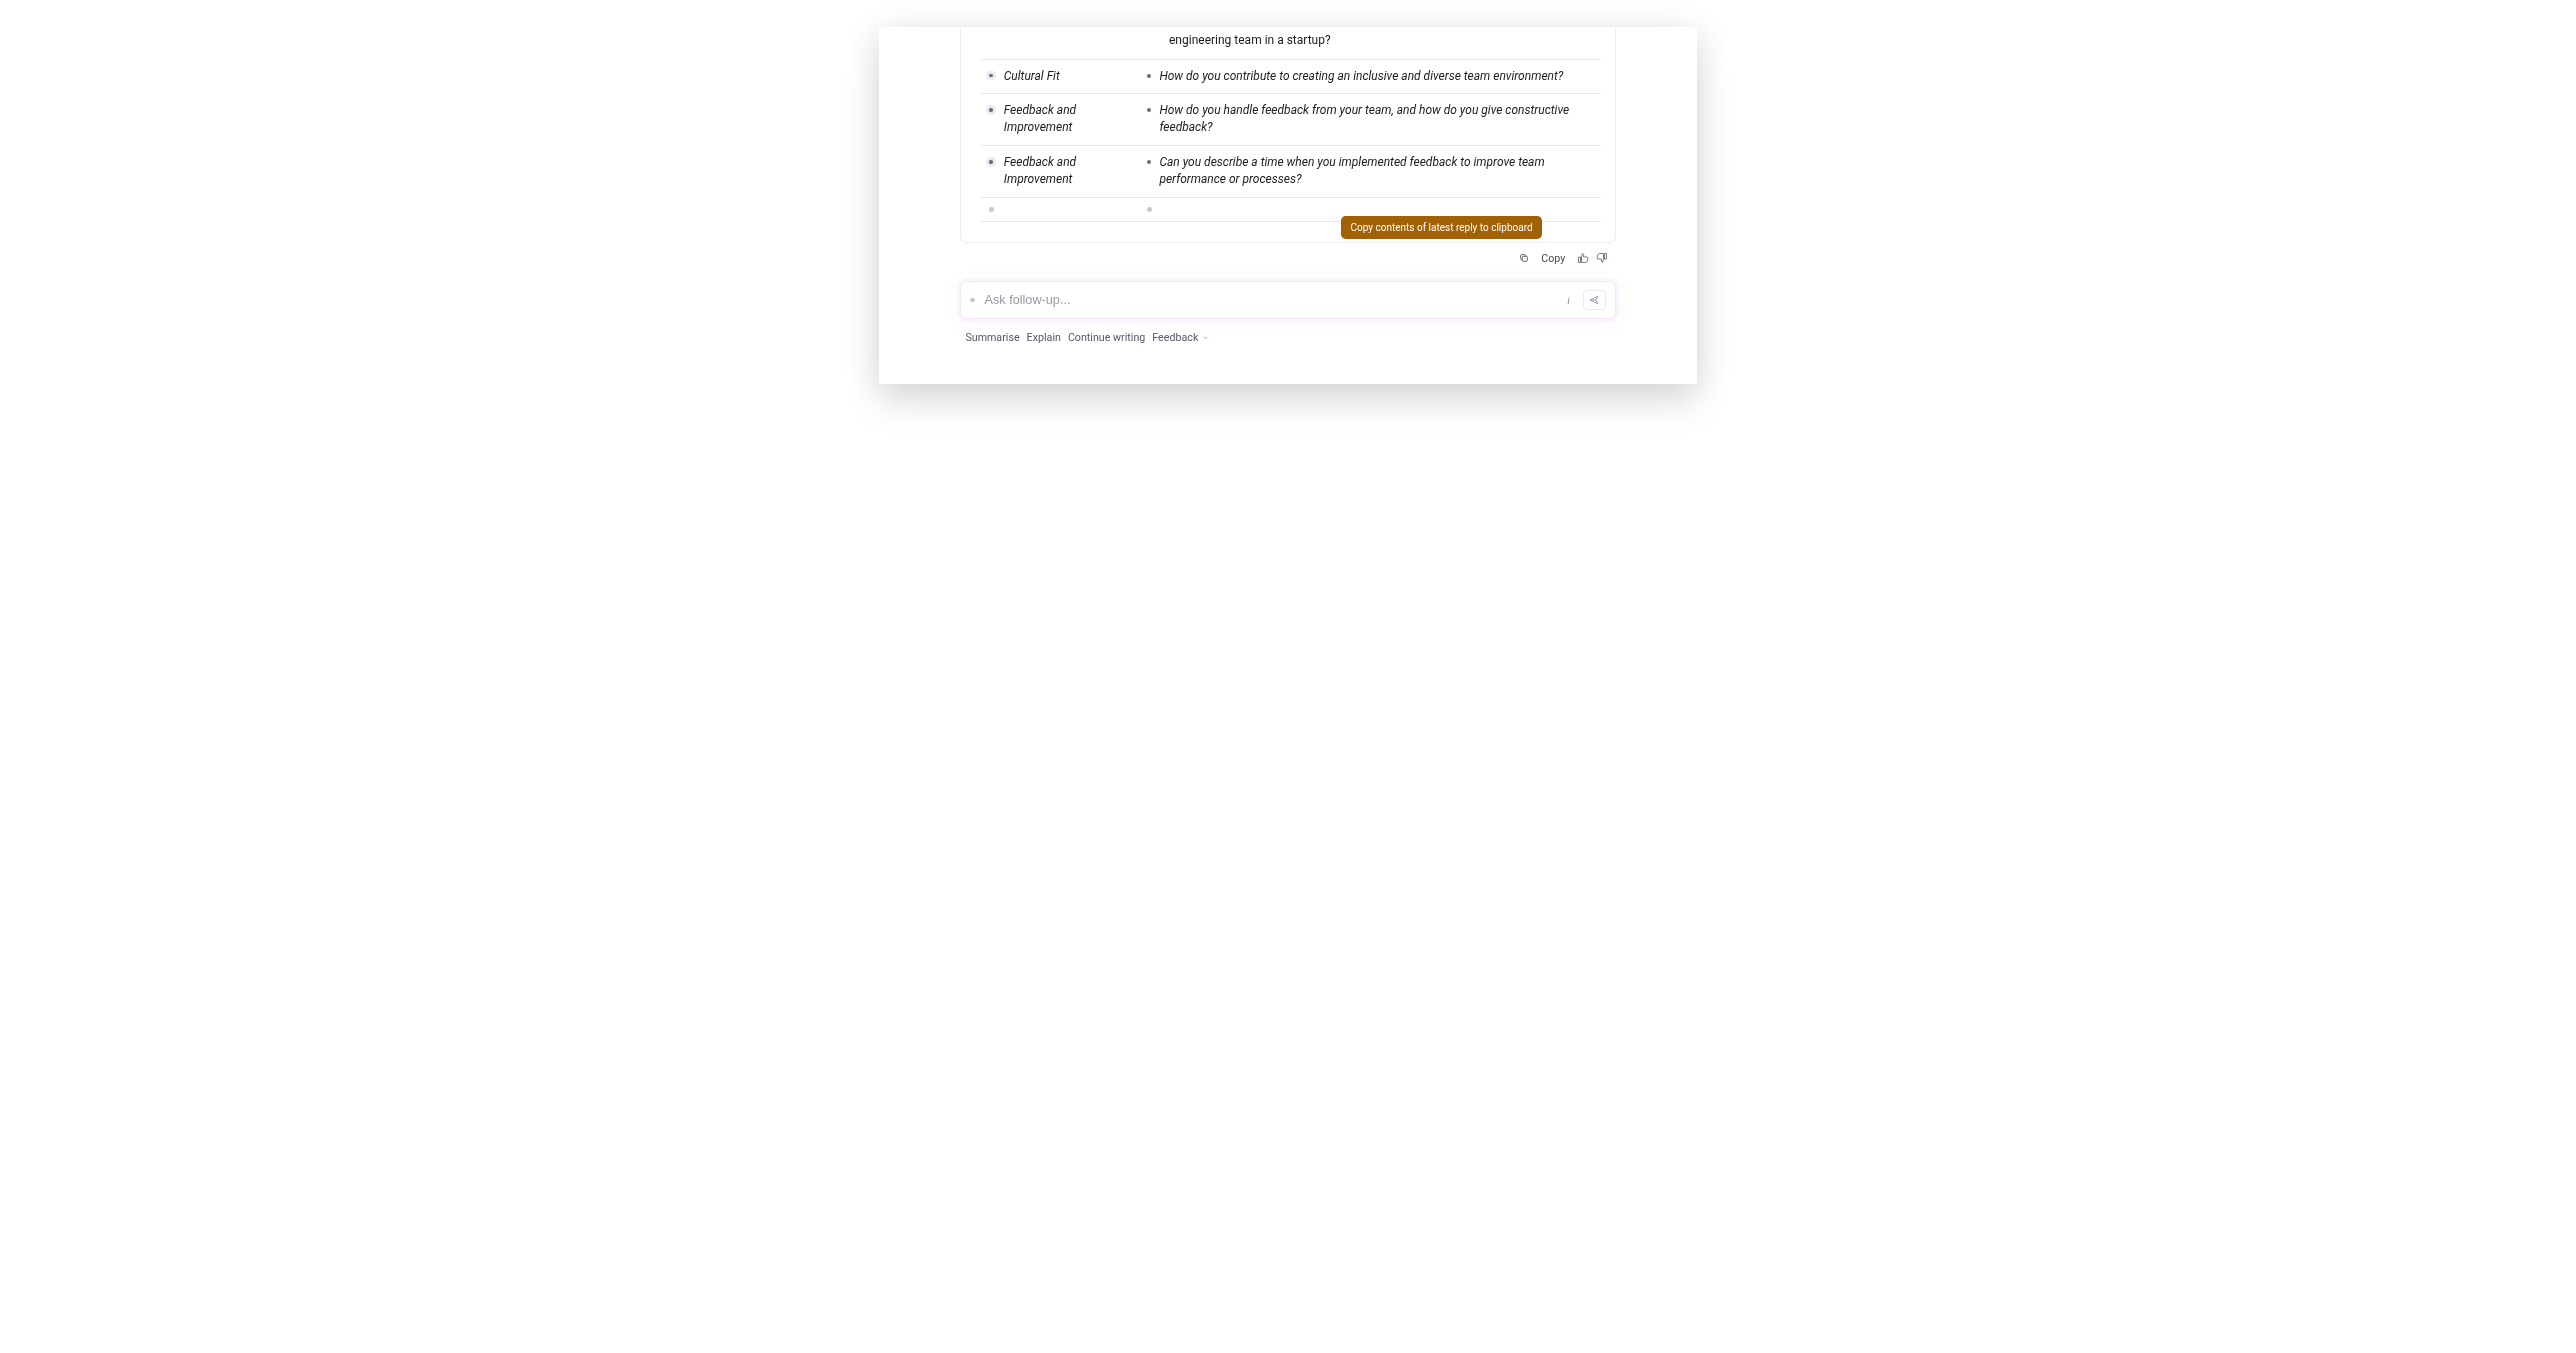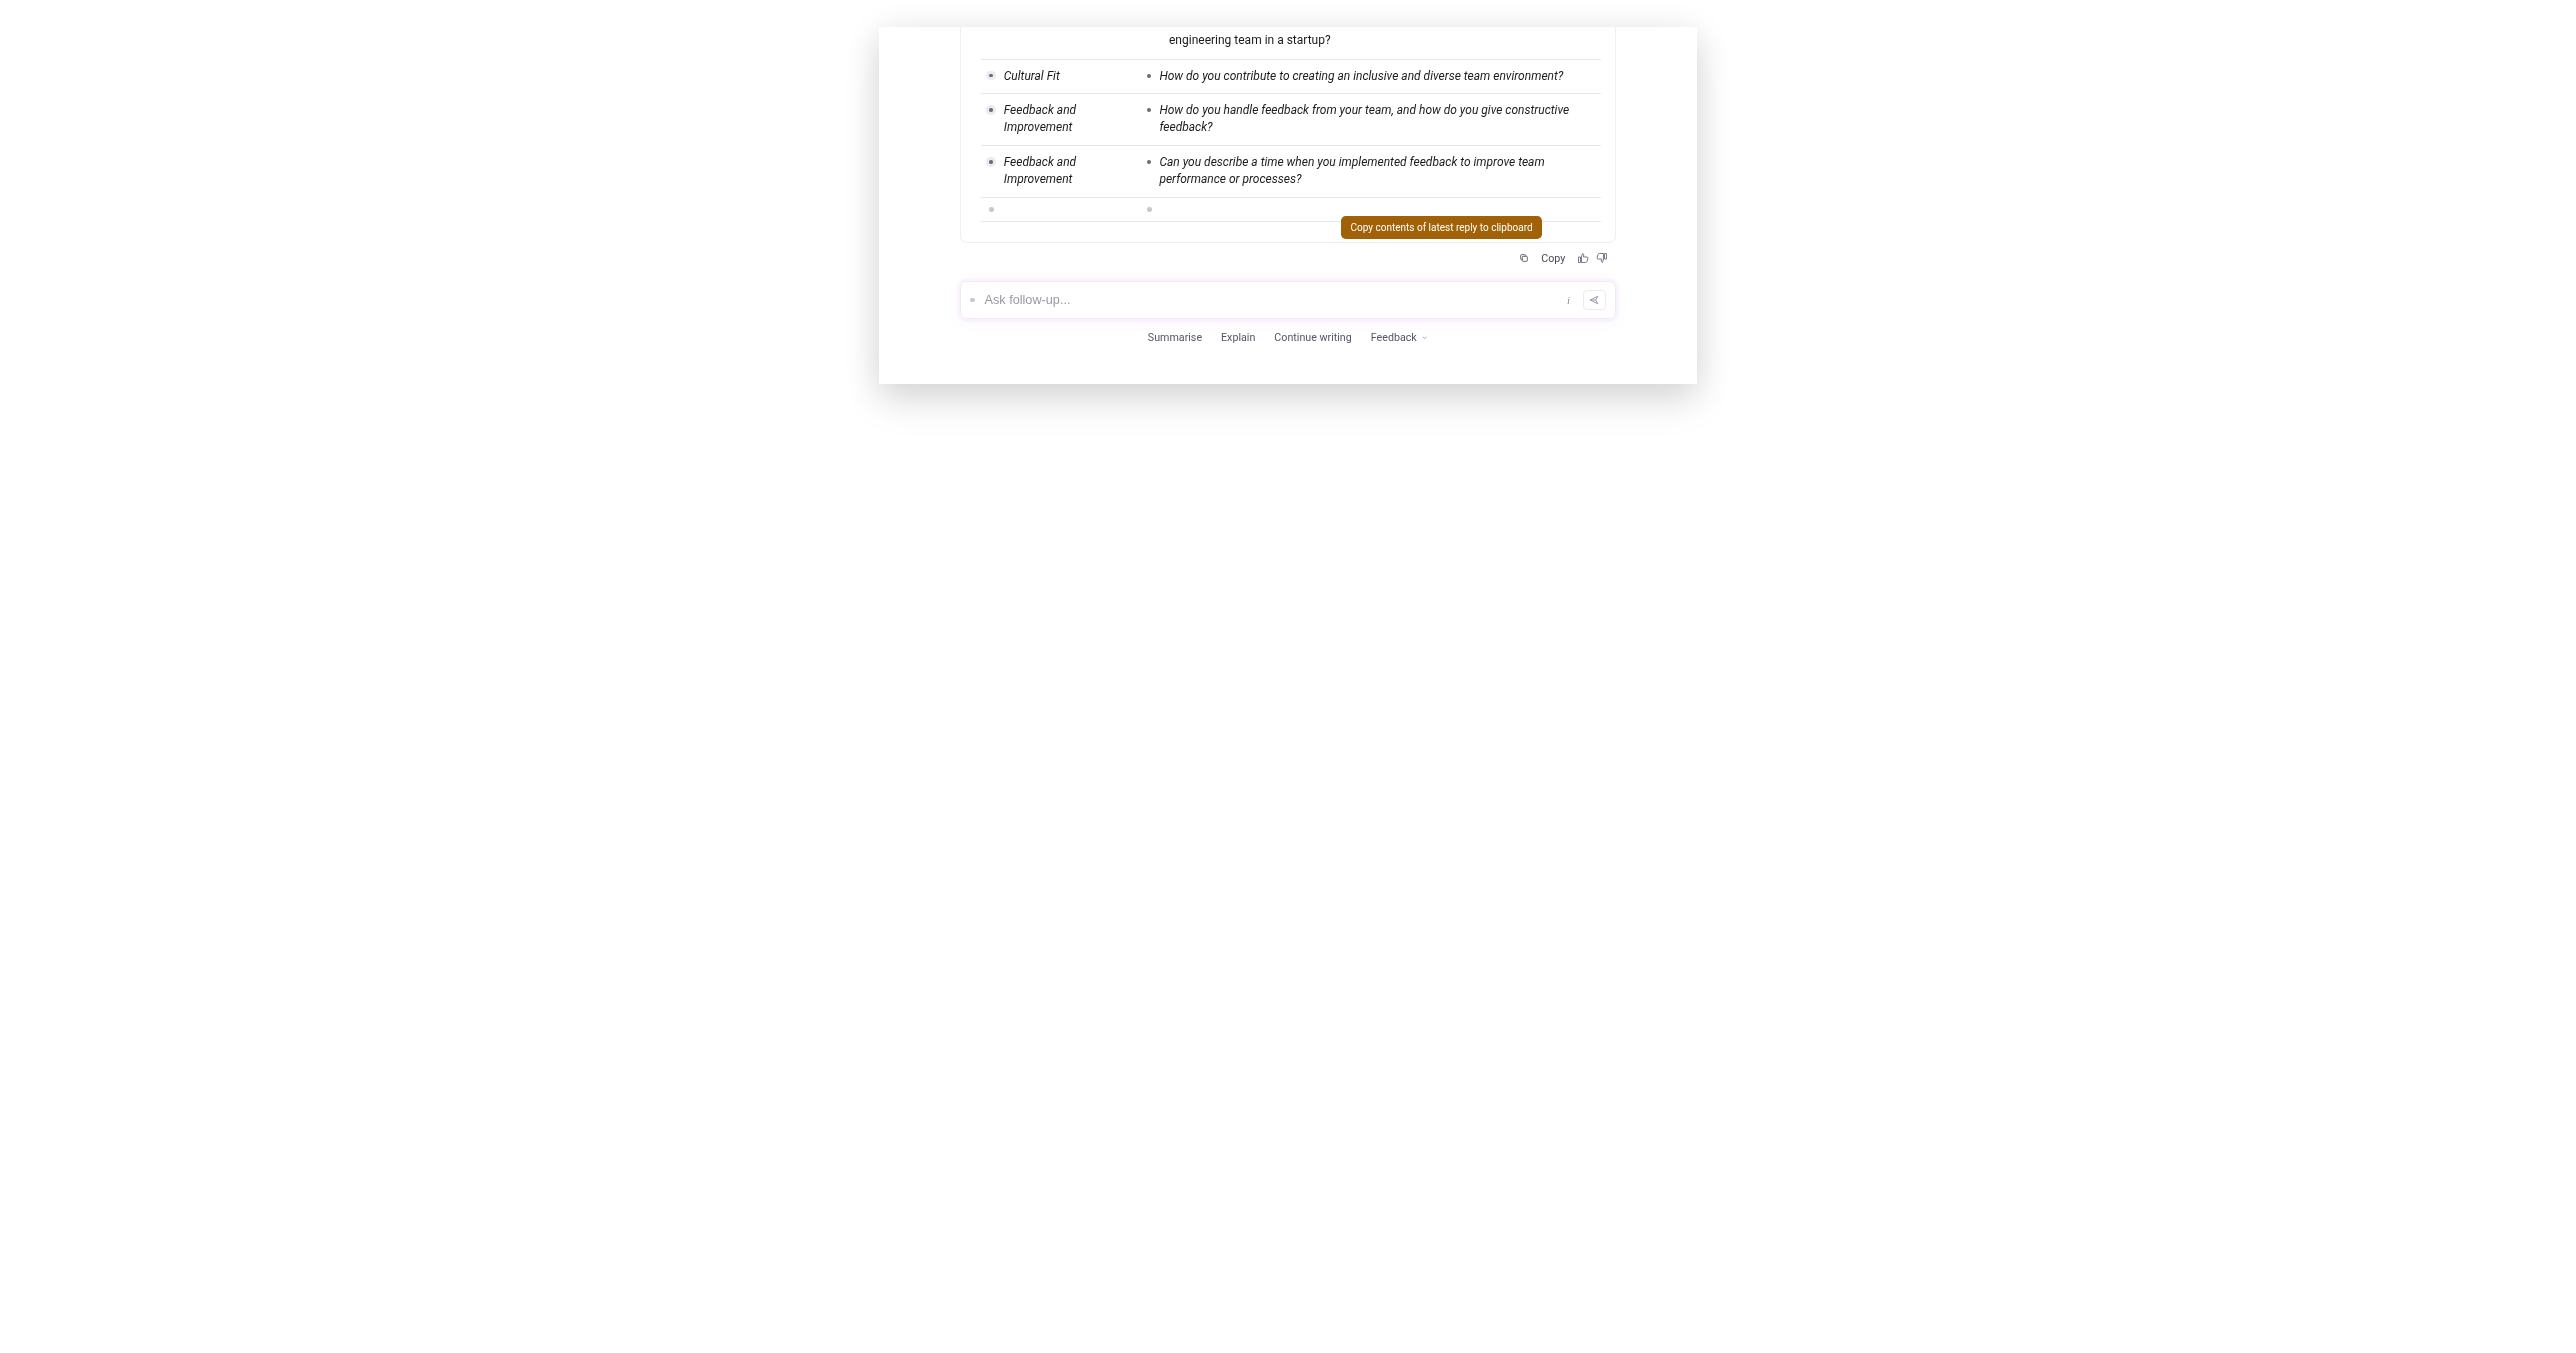--- a/index.html
+++ b/index.html
@@ -180,23 +180,22 @@
       cursor: pointer;
     }
     .input-icon-box.italic {
       font-style: italic;
       font-family: Georgia, serif;
       font-size: 10.7px;
       border: none;
     }
     .suggest-row {
       display: flex;
-      gap: 19px;
+      gap: 7px;
       padding: 12px 5.4px 0 5.4px;
-      justify-content: center;
     }
     .suggest-item {
       font-size: 10.7px;
       color: #55556a;
       cursor: pointer;
       display: flex;
       align-items: center;
       gap: 4px;
     }
     .chev {

